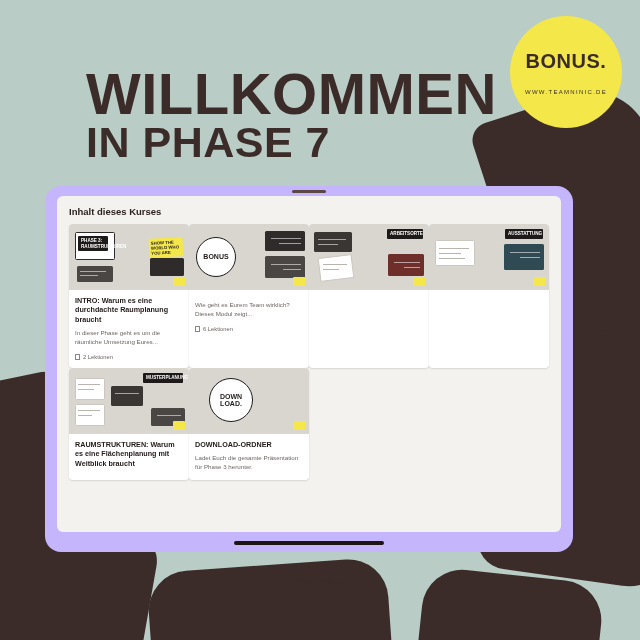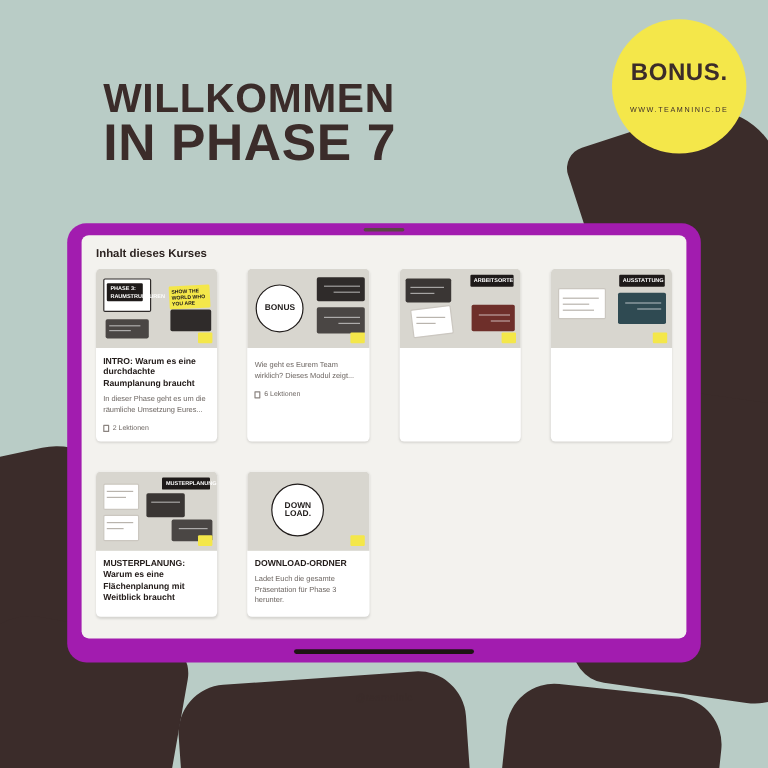--- a/index.html
+++ b/index.html
@@ -59,21 +59,21 @@
   }
 
   
   .headline {
     position: absolute;
     left: 86px; top: 66px;
     color: #3b2c2a;
     line-height: 0.96;
     letter-spacing: 0.5px;
   }
-  .headline .l1 { font-size: 34px; font-weight: bold; display:block; }
+  .headline .l1 { font-size: 58px; font-weight: bold; display:block; }
   .headline .l2 { font-size: 43px; font-weight: bold; display:block; }
 
   
   .badge {
     position: absolute;
     right: 18px; top: 16px;
     width: 112px; height: 112px;
     border-radius: 50%;
     background: #f4e74a;
     display: flex; flex-direction: column;
@@ -83,23 +83,23 @@
     font-size: 20px; font-weight: bold; color: #3b2c2a; letter-spacing: 0.5px;
   }
   .badge .url {
     font-size: 6px; color: #3b2c2a; letter-spacing: 1.3px;
     margin-top: 16px;
   }
 
   
   .tablet {
     position: absolute;
-    left: 56px; top: 186px;
+    left: 45px; top: 186px;
     width: 528px; height: 366px;
-    background: #a21caf;
+    background: #c4b5fd;
     border-radius: 16px;
     padding: 10px 12px 20px 12px;
   }
   .tablet-notch {
     position: absolute; left: 50%; top: 4px;
     transform: translateX(-50%);
     width: 34px; height: 3px; border-radius: 2px;
     background: #5a4745;
   }
   .screen {
@@ -119,21 +119,21 @@
   
   .course-title {
     font-size: 9.5px; font-weight: bold; color: #2c2320;
     margin-bottom: 7px;
   }
 
   
   .grid {
     display: grid;
     grid-template-columns: repeat(4, 1fr);
-    gap: 25px;
+    gap: 0;
   }
   .card {
     background: #ffffff;
     border-radius: 4px;
     overflow: hidden;
     box-shadow: 0 1px 2px rgba(0,0,0,0.12);
     display: flex; flex-direction: column;
   }
   .thumb {
     height: 66px;
@@ -318,21 +318,21 @@
             <div class="art-paper" style="left:6px;top:36px;width:30px;height:22px;"></div>
             <div class="art-dark-line" style="left:9px;top:42px;width:22px;"></div>
             <div class="art-dark-line" style="left:9px;top:47px;width:14px;"></div>
             <div class="art-slide" style="left:42px;top:18px;width:32px;height:20px;background:#3a3634;"></div>
             <div class="art-line" style="left:46px;top:25px;width:24px;"></div>
             <div class="art-slide" style="right:4px;top:40px;width:34px;height:18px;background:#4a4644;"></div>
             <div class="art-line" style="right:8px;top:47px;width:24px;"></div>
             <div class="tag"></div>
           </div>
           <div class="card-body">
-            <div class="card-title">MUSTERPLANUNG: Warum es eine Flächenplanung mit Weitblick braucht</div>
+            <div class="card-title">RAUMSTRUKTUREN: Warum es eine Flächenplanung mit Weitblick braucht</div>
           </div>
         </div>
 
         <div class="card">
           <div class="thumb">
             <div class="circle-label" style="left:20px;top:10px;width:44px;height:44px;">DOWN LOAD.</div>
             <div class="tag"></div>
           </div>
           <div class="card-body">
             <div class="card-title">DOWNLOAD-ORDNER</div>

